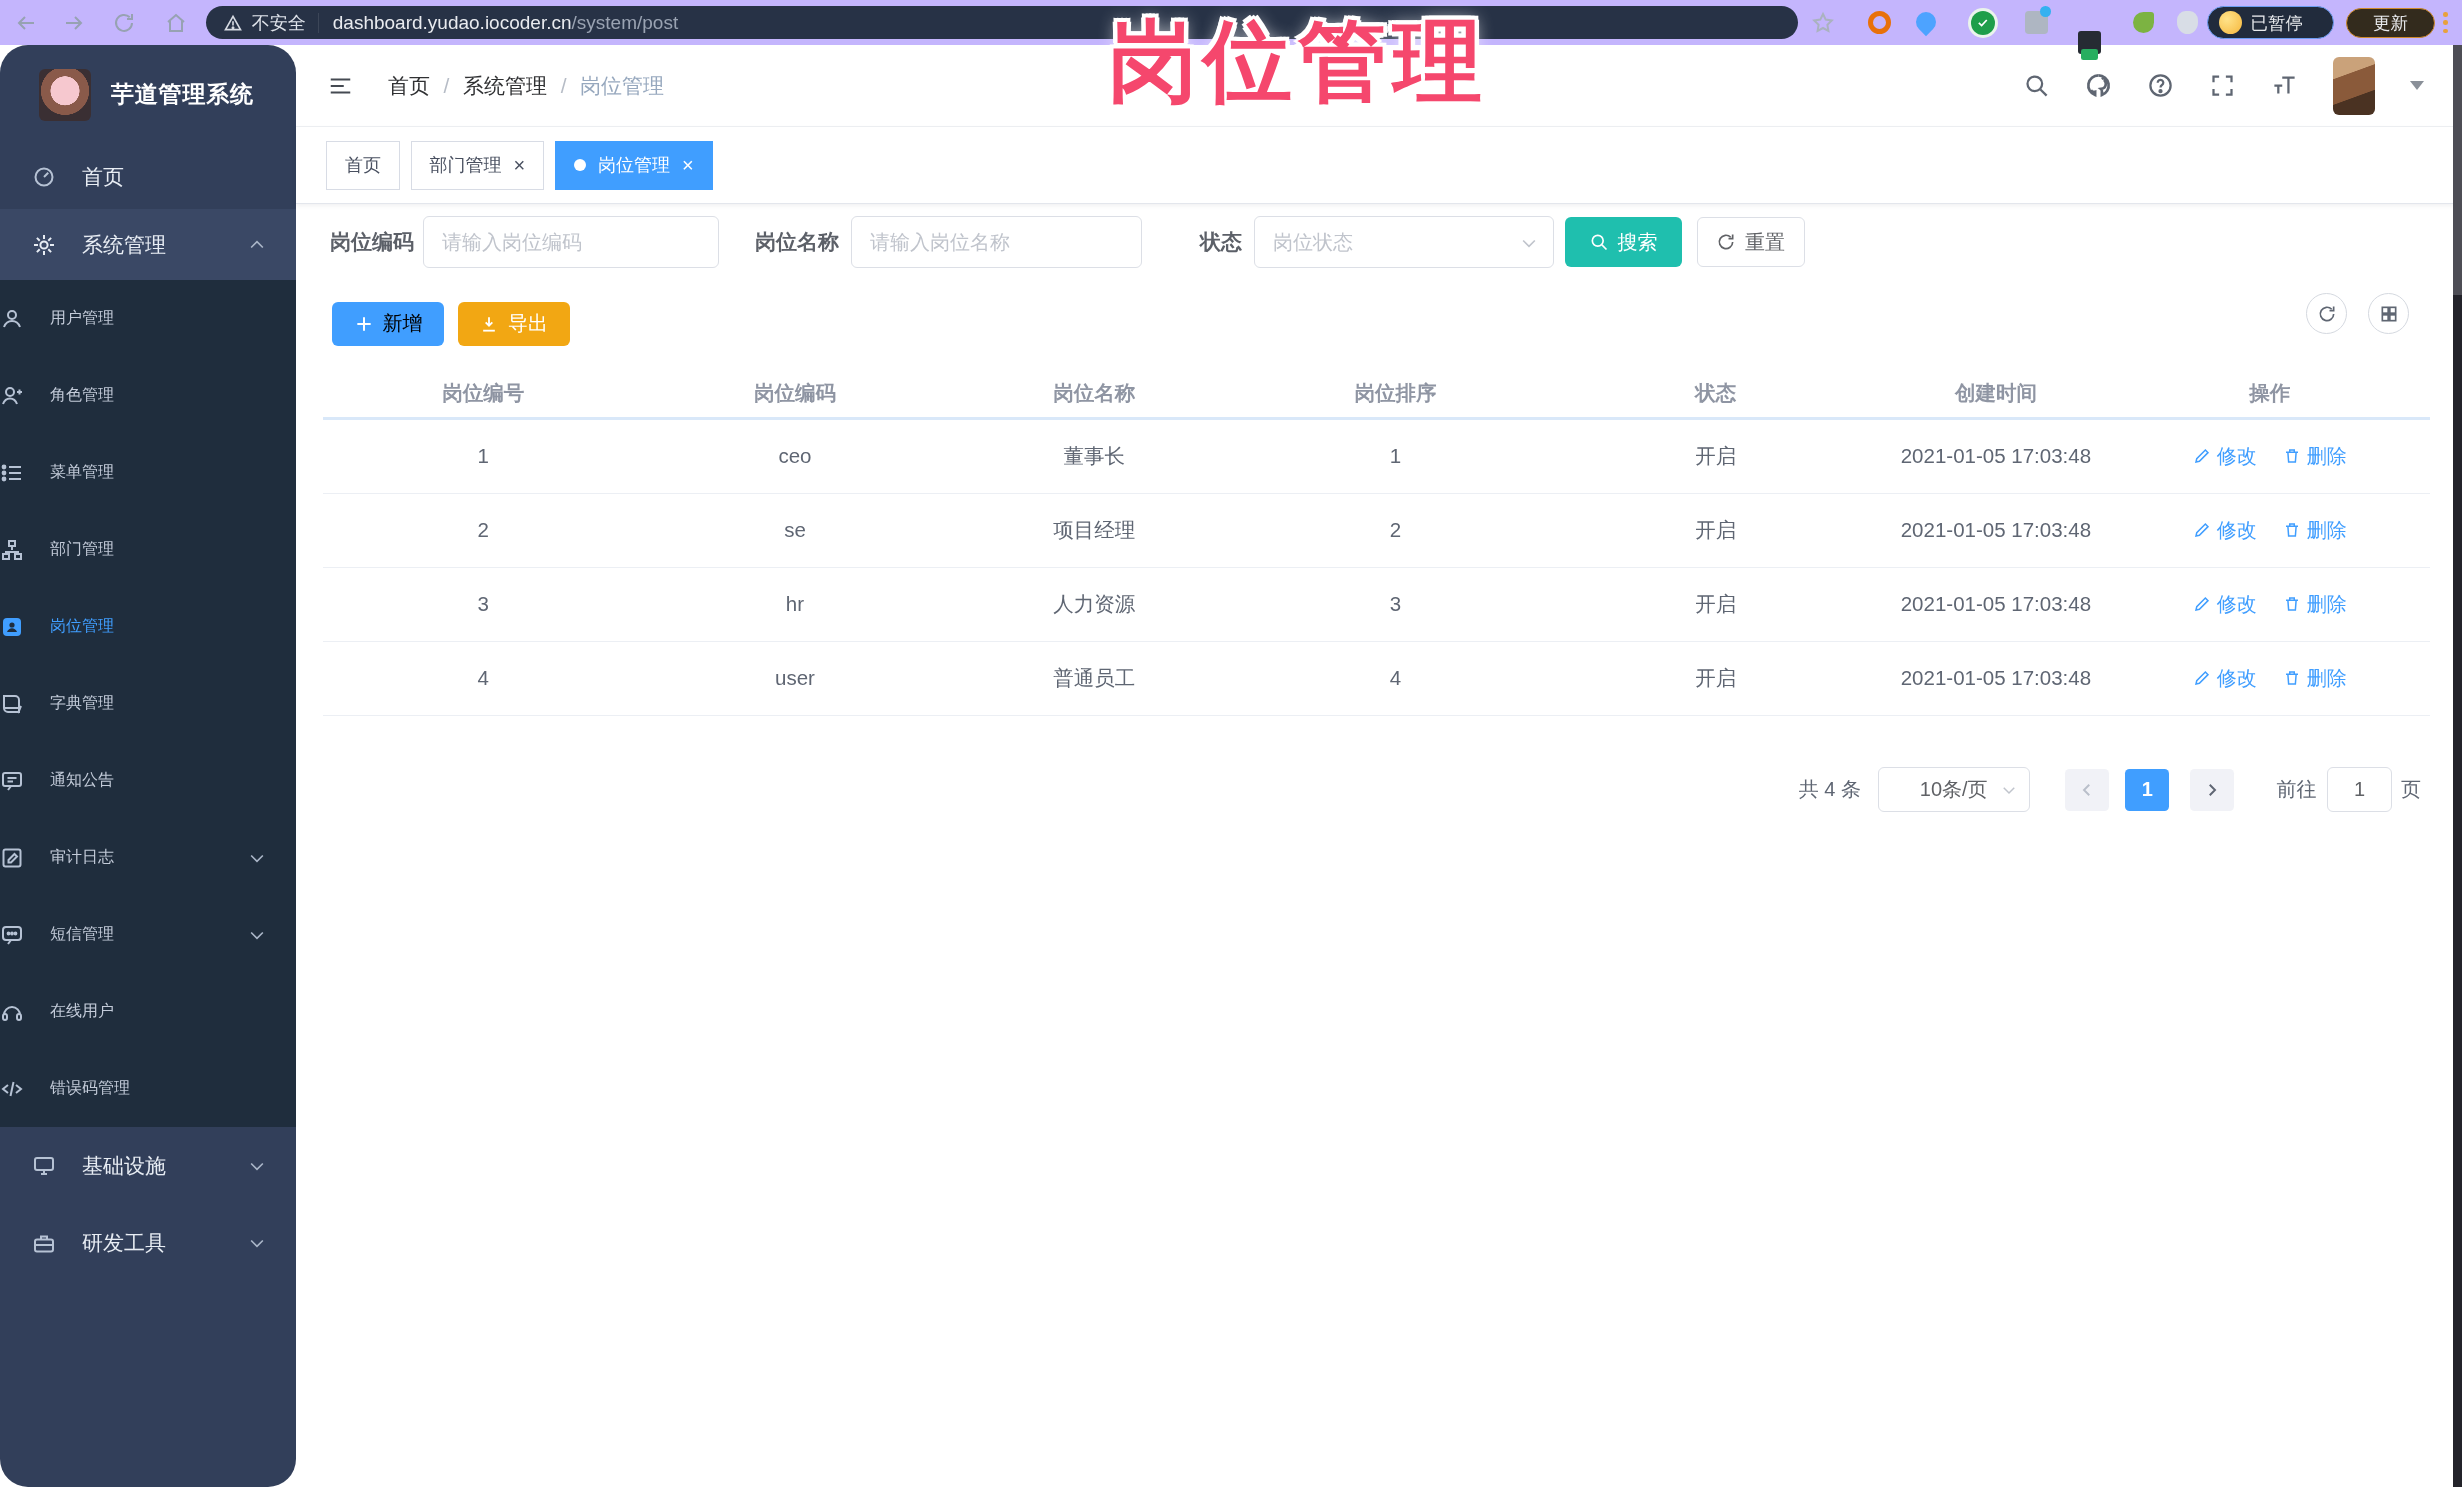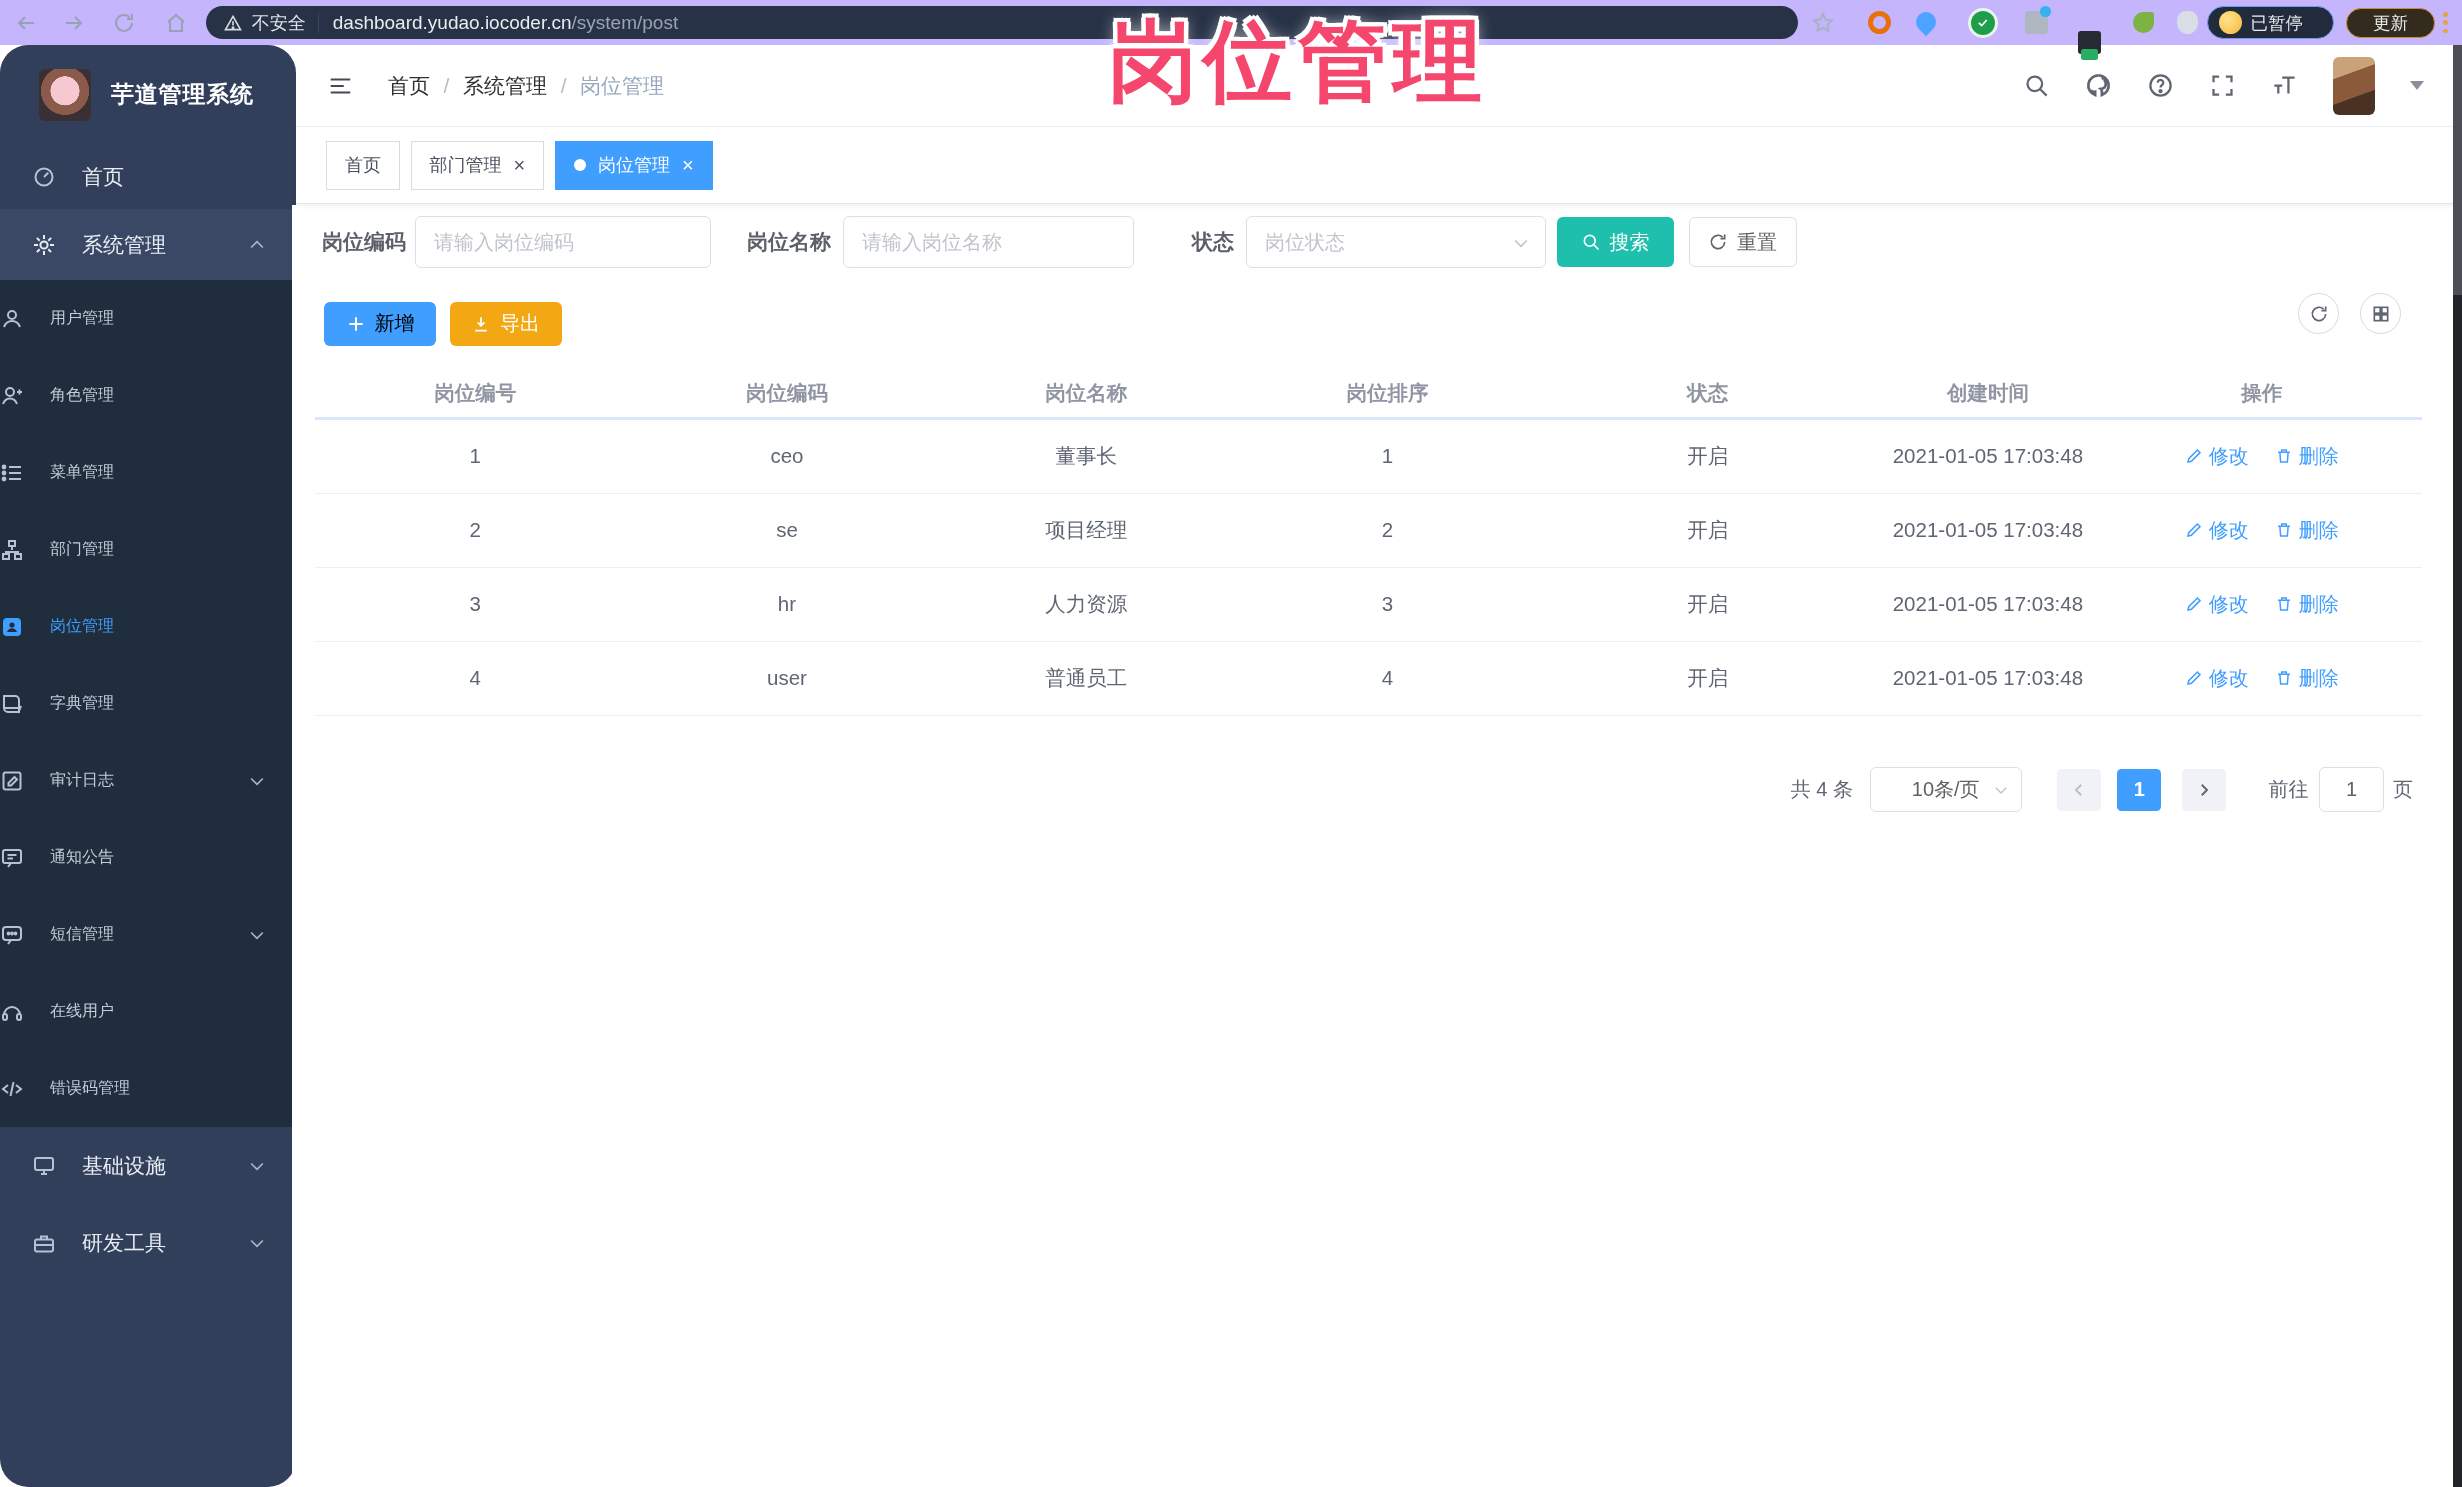--- a/index.html
+++ b/index.html
@@ -73,21 +73,21 @@
   
   .tabbar { position:absolute; left:296px; top:127px; width:2158px; height:77px; background:#fff;
             border-bottom:1.5px solid #e3e6ec; box-shadow:0 1.5px 4.5px rgba(0,21,41,.06); display:flex; align-items:center; padding-left:30px; gap:10.6px; z-index:3; }
   .tab { height:49px; padding:0 18px; border:1.5px solid #d8dce5; background:#fff; color:#495060; font-size:18px;
          display:flex; align-items:center; gap:12px; cursor:pointer; }
   .tab .x { font-size:20px; line-height:1; color:inherit; }
   .tab.active { background:#409EFF; border-color:#409EFF; color:#fff; }
   .tab .dot { width:12px; height:12px; border-radius:50%; background:#fff; flex:none; }
 
   
-  .content { position:absolute; left:292px; top:205px; width:2158px; height:1283px; background:#fff; z-index:2; }
+  .content { position:absolute; left:300px; top:205px; width:2158px; height:1283px; background:#fff; z-index:2; }
 
   .filters { display:flex; align-items:center; margin:10.6px 0 0 30px; height:53px; font-size:21px; color:#5c6068; }
   .flabel { font-weight:600; white-space:nowrap; }
   .inp { height:52px; border:1.5px solid #dcdfe6; border-radius:6px; padding:0 18px; font-size:20px; color:#606266;
          font-family:inherit; outline:none; background:#fff; }
   .inp::placeholder { color:#c0c4cc; }
   .inp.w1 { width:296px; margin-left:9px; }
   .inp.w2 { width:291px; margin-left:12px; }
   .fl2 { margin-left:36px; } .fl3 { margin-left:58px; }
   .select { position:relative; margin-left:12px; }
@@ -277,35 +277,35 @@
     <div class="sub-item">
       <svg class="mi" viewBox="0 0 24 24" fill="none" stroke="currentColor" stroke-width="2">
           <path d="M4 4h11a4 4 0 0 1 4 4v12H8a4 4 0 0 1-4-4z"></path>
           <path d="M4 16h15"></path>
           <path d="M21 14l-3 7"></path>
         </svg>
       <span>字典管理</span>
     </div>
     <div class="sub-item">
       <svg class="mi" viewBox="0 0 24 24" fill="none" stroke="currentColor" stroke-width="2">
+          <rect x="3" y="4" width="18" height="13" rx="2"></rect>
+          <path d="M8 21l3-4"></path>
+          <path d="M7.5 9h9M7.5 12.5h5.5"></path>
+        </svg>
+      <span>通知公告</span>
+    </div>
+    <div class="sub-item">
+      <svg class="mi" viewBox="0 0 24 24" fill="none" stroke="currentColor" stroke-width="2">
           <rect x="3.5" y="3.5" width="17" height="17" rx="2"></rect>
           <path d="M14.5 8l2.5 2.5-6 6H8.5V14z"></path>
         </svg>
       <span>审计日志</span>
       <svg class="chev" viewBox="0 0 24 24" fill="none" stroke="currentColor" stroke-width="2">
           <path d="M5 9l7 7 7-7"></path>
         </svg>
-    </div>
-    <div class="sub-item">
-      <svg class="mi" viewBox="0 0 24 24" fill="none" stroke="currentColor" stroke-width="2">
-          <rect x="3" y="4" width="18" height="13" rx="2"></rect>
-          <path d="M8 21l3-4"></path>
-          <path d="M7.5 9h9M7.5 12.5h5.5"></path>
-        </svg>
-      <span>通知公告</span>
     </div>
     <div class="sub-item">
       <svg class="mi" viewBox="0 0 24 24" fill="none" stroke="currentColor" stroke-width="2">
           <rect x="3" y="4" width="18" height="13" rx="3"></rect>
           <path d="M8 21l3-4"></path>
           <circle cx="8.5" cy="10.5" r="0.9" fill="currentColor"></circle>
           <circle cx="12" cy="10.5" r="0.9" fill="currentColor"></circle>
           <circle cx="15.5" cy="10.5" r="0.9" fill="currentColor"></circle>
         </svg>
       <span>短信管理</span>

